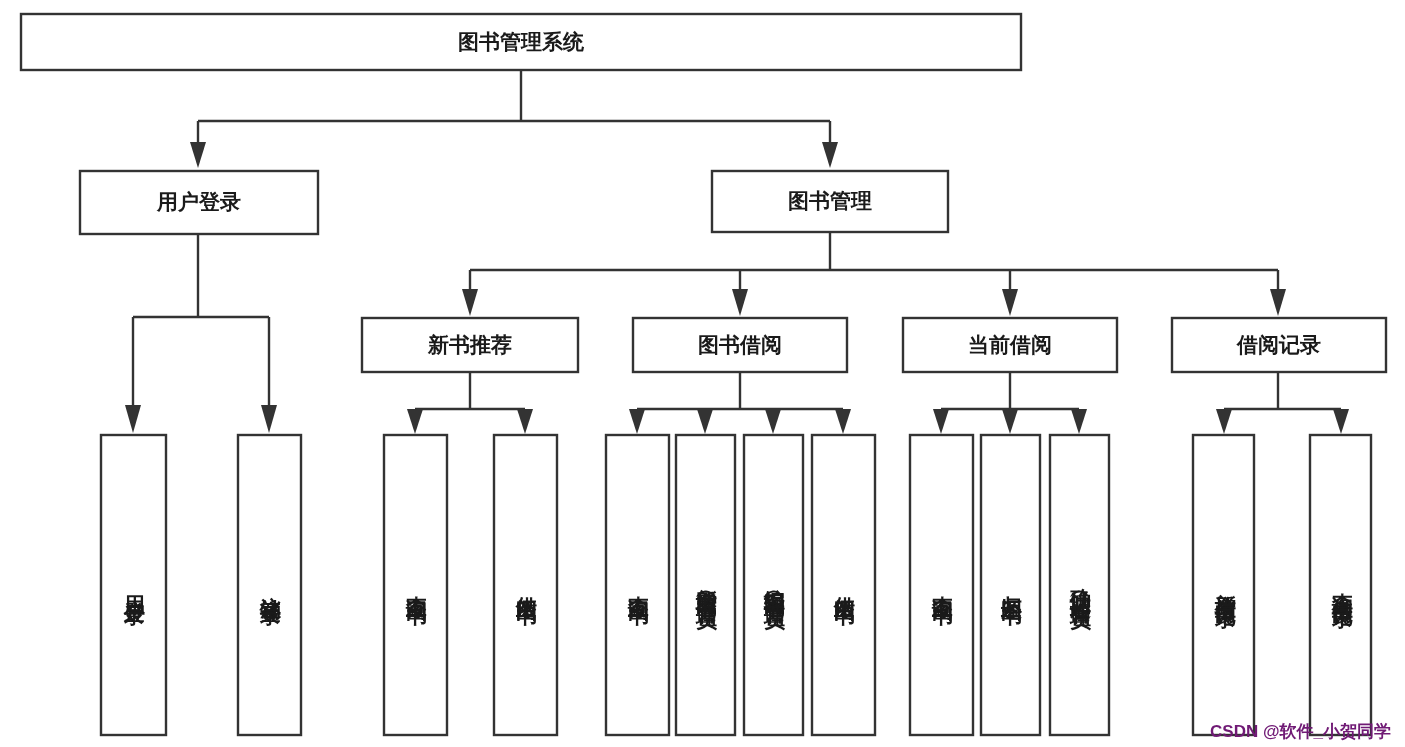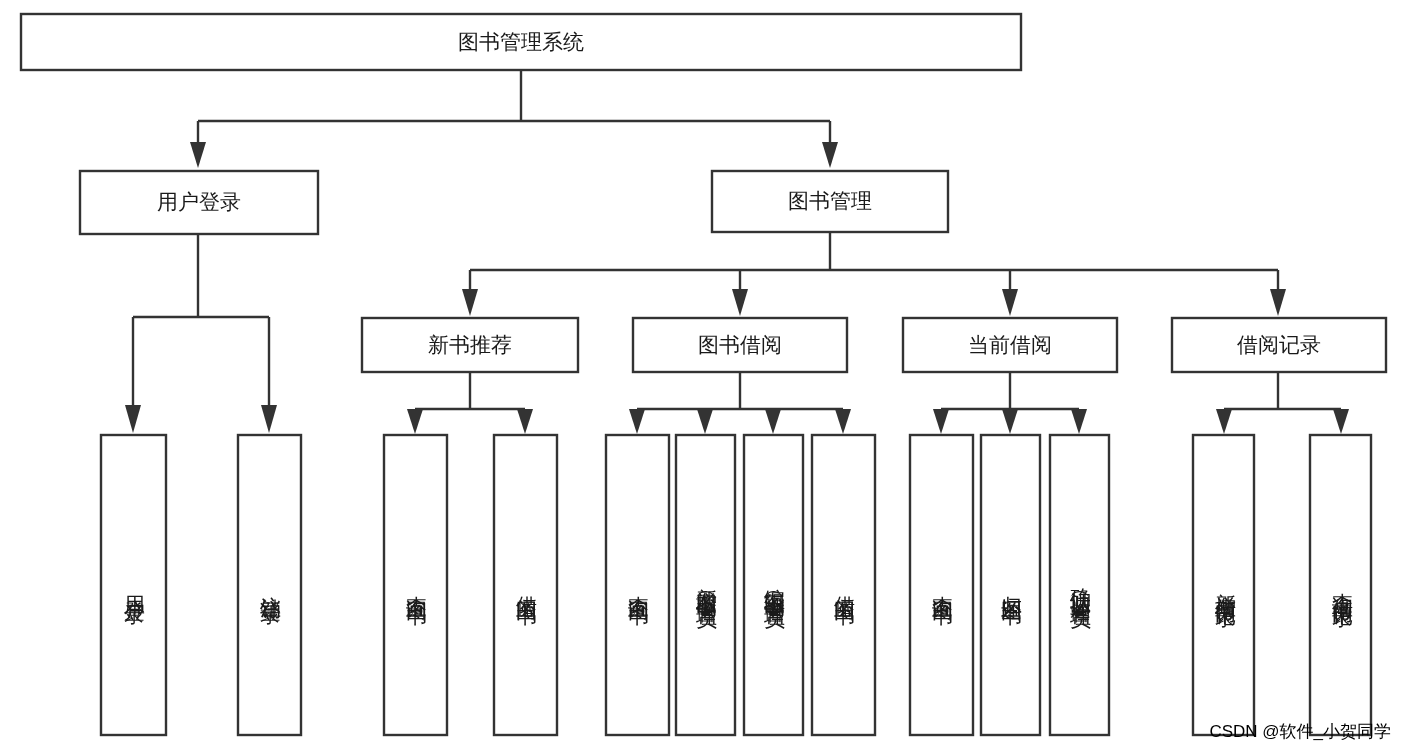--- a/index.html
+++ b/index.html
@@ -11,20 +11,21 @@
     width: 1405px;
     height: 747px;
     font-family: "Liberation Sans", sans-serif;
     overflow: hidden;
   }
   #chart-root {
     position: relative;
     width: 1405px;
     height: 747px;
     background: #ffffff;
+    font-weight: bold;
   }
   svg.flow {
     position: absolute;
     top: 0;
     left: 0;
     width: 1405px;
     height: 747px;
   }
   .node-box {
     fill: #ffffff;
@@ -54,21 +55,21 @@
     dominant-baseline: middle;
     writing-mode: vertical-rl;
     letter-spacing: 3px;
   }
   .watermark {
     position: absolute;
     right: 14px;
     bottom: 4px;
     font-family: "Liberation Sans", sans-serif;
     font-size: 17px;
-    color: #000000;
+    color: #701a75;
     white-space: nowrap;
     user-select: none;
   }
 </style>
 </head>
 <body>
 
 <div id="chart-root">
 
   <svg class="flow" viewBox="0 0 1405 747" xmlns="http://www.w3.org/2000/svg">

